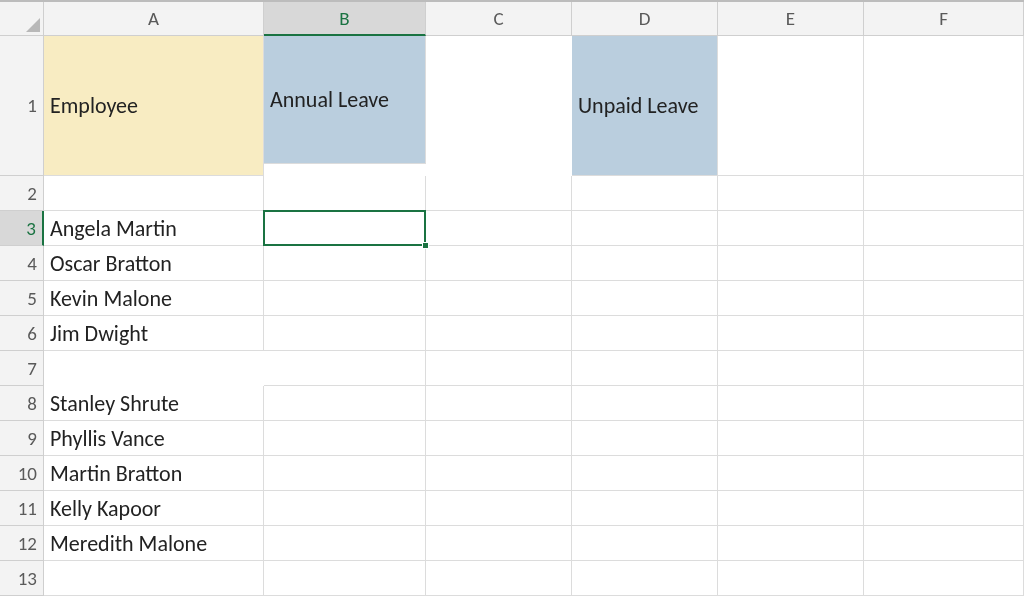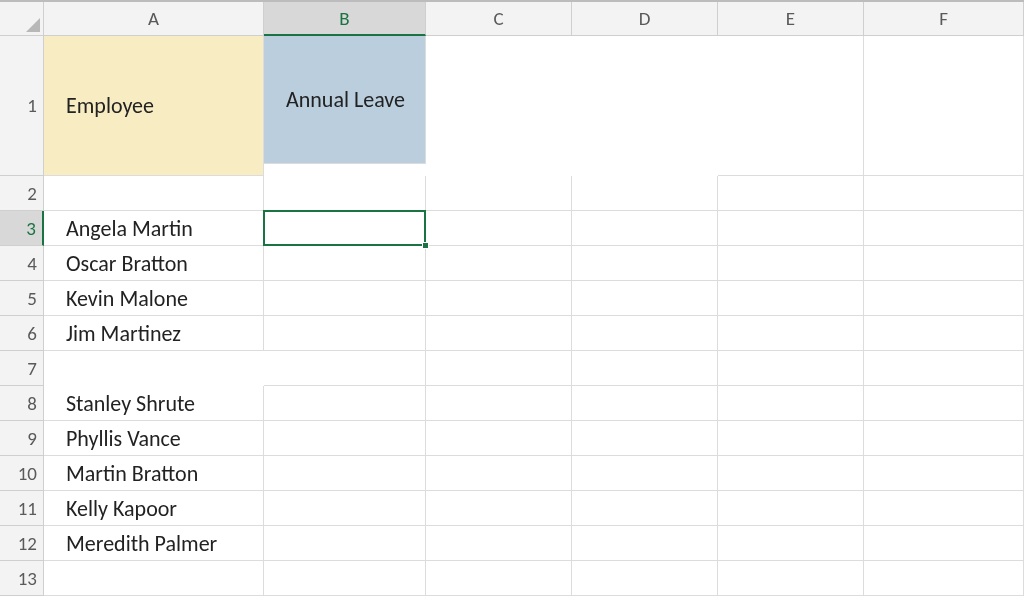--- a/index.html
+++ b/index.html
@@ -72,21 +72,21 @@
     border-bottom: 1px solid #dcdcdc;
     font-size: 22px;
     color: #222;
     display: flex;
     align-items: center;
     padding-left: 6px;
     background: #ffffff;
     overflow: visible;
     white-space: nowrap;
   }
-  .cell .txt { position: relative; z-index: 1; margin-left: 16px; }
+  .cell .txt { position: relative; z-index: 1; }
 
   
   .hdrfill-yellow { background: #f8ecc2; }
   .hdrfill-blue   { background: #bacede; }
 
   
   .active-outline {
     position: absolute;
     border: 2px solid #1a7342;
     pointer-events: none;
@@ -158,20 +158,23 @@
   <div class="rowhdr" style="top:559px;height:35px">
       <span>13</span>
     </div>
 
   <div class="cell hdrfill-yellow" style="left:44px;top:34px;width:220px;height:140px">
       <span class="txt">Employee</span>
     </div>
   <div class="cell hdrfill-blue" style="left:264px;top:34px;width:162px;height:128px">
       <span class="txt">Annual Leave</span>
     </div>
+  <div class="cell hdrfill-blue" style="left:572px;top:34px;width:146px;height:140px">
+      <span class="txt">Unpaid Leave</span>
+    </div>
   <div class="cell" style="left:718px;top:34px;width:146px;height:140px"></div>
   <div class="cell" style="left:864px;top:34px;width:160px;height:140px"></div>
 
   <div class="cell" style="left:44px;top:174px;width:220px;height:35px"></div>
   <div class="cell" style="left:264px;top:174px;width:162px;height:35px"></div>
   <div class="cell" style="left:426px;top:174px;width:146px;height:35px"></div>
   <div class="cell" style="left:572px;top:174px;width:146px;height:35px"></div>
   <div class="cell" style="left:718px;top:174px;width:146px;height:35px"></div>
   <div class="cell" style="left:864px;top:174px;width:160px;height:35px"></div>
 
@@ -196,21 +199,21 @@
   <div class="cell" style="left:44px;top:279px;width:220px;height:35px">
       <span class="txt">Kevin Malone</span>
     </div>
   <div class="cell" style="left:264px;top:279px;width:162px;height:35px"></div>
   <div class="cell" style="left:426px;top:279px;width:146px;height:35px"></div>
   <div class="cell" style="left:572px;top:279px;width:146px;height:35px"></div>
   <div class="cell" style="left:718px;top:279px;width:146px;height:35px"></div>
   <div class="cell" style="left:864px;top:279px;width:160px;height:35px"></div>
 
   <div class="cell" style="left:44px;top:314px;width:220px;height:35px">
-      <span class="txt">Jim Martinez</span>
+      <span class="txt">Jim Dwight</span>
     </div>
   <div class="cell" style="left:264px;top:314px;width:162px;height:35px"></div>
   <div class="cell" style="left:426px;top:314px;width:146px;height:35px"></div>
   <div class="cell" style="left:572px;top:314px;width:146px;height:35px"></div>
   <div class="cell" style="left:718px;top:314px;width:146px;height:35px"></div>
   <div class="cell" style="left:864px;top:314px;width:160px;height:35px"></div>
 
   <div class="cell" style="left:264px;top:349px;width:162px;height:35px"></div>
   <div class="cell" style="left:426px;top:349px;width:146px;height:35px"></div>
   <div class="cell" style="left:572px;top:349px;width:146px;height:35px"></div>
@@ -247,21 +250,21 @@
   <div class="cell" style="left:44px;top:489px;width:220px;height:35px">
       <span class="txt">Kelly Kapoor</span>
     </div>
   <div class="cell" style="left:264px;top:489px;width:162px;height:35px"></div>
   <div class="cell" style="left:426px;top:489px;width:146px;height:35px"></div>
   <div class="cell" style="left:572px;top:489px;width:146px;height:35px"></div>
   <div class="cell" style="left:718px;top:489px;width:146px;height:35px"></div>
   <div class="cell" style="left:864px;top:489px;width:160px;height:35px"></div>
 
   <div class="cell" style="left:44px;top:524px;width:220px;height:35px">
-      <span class="txt">Meredith Palmer</span>
+      <span class="txt">Meredith Malone</span>
     </div>
   <div class="cell" style="left:264px;top:524px;width:162px;height:35px"></div>
   <div class="cell" style="left:426px;top:524px;width:146px;height:35px"></div>
   <div class="cell" style="left:572px;top:524px;width:146px;height:35px"></div>
   <div class="cell" style="left:718px;top:524px;width:146px;height:35px"></div>
   <div class="cell" style="left:864px;top:524px;width:160px;height:35px"></div>
 
   <div class="cell" style="left:44px;top:559px;width:220px;height:35px"></div>
   <div class="cell" style="left:264px;top:559px;width:162px;height:35px"></div>
   <div class="cell" style="left:426px;top:559px;width:146px;height:35px"></div>

